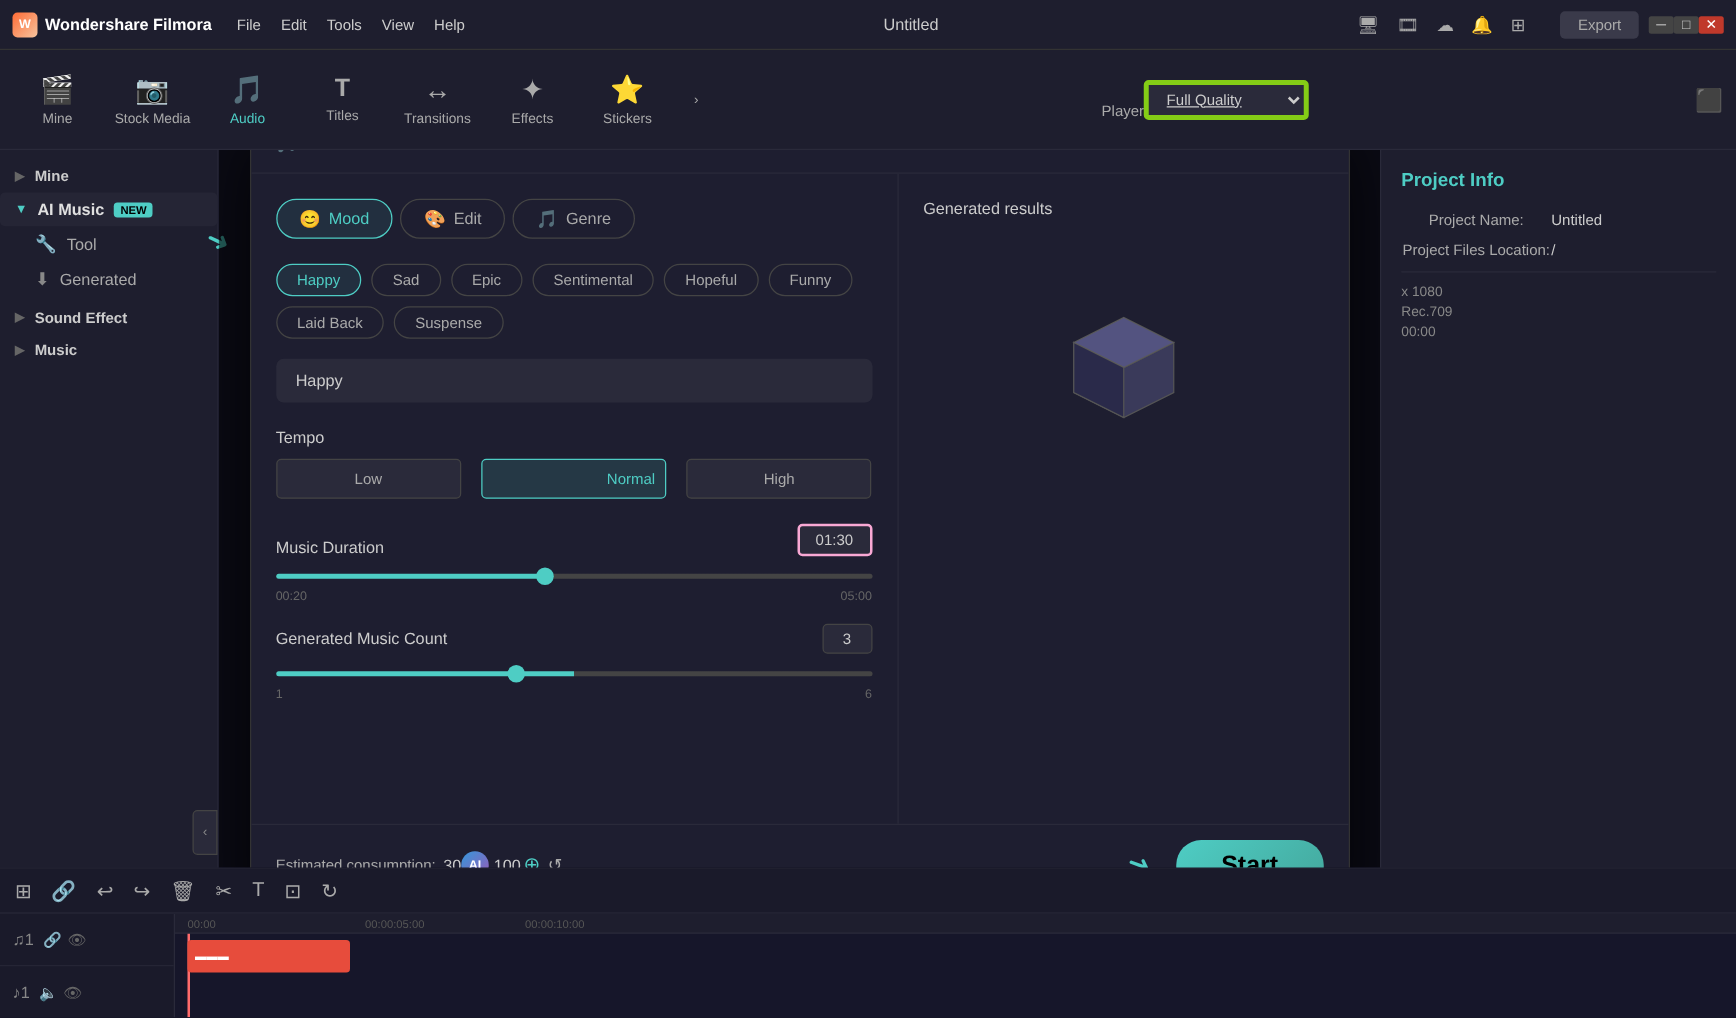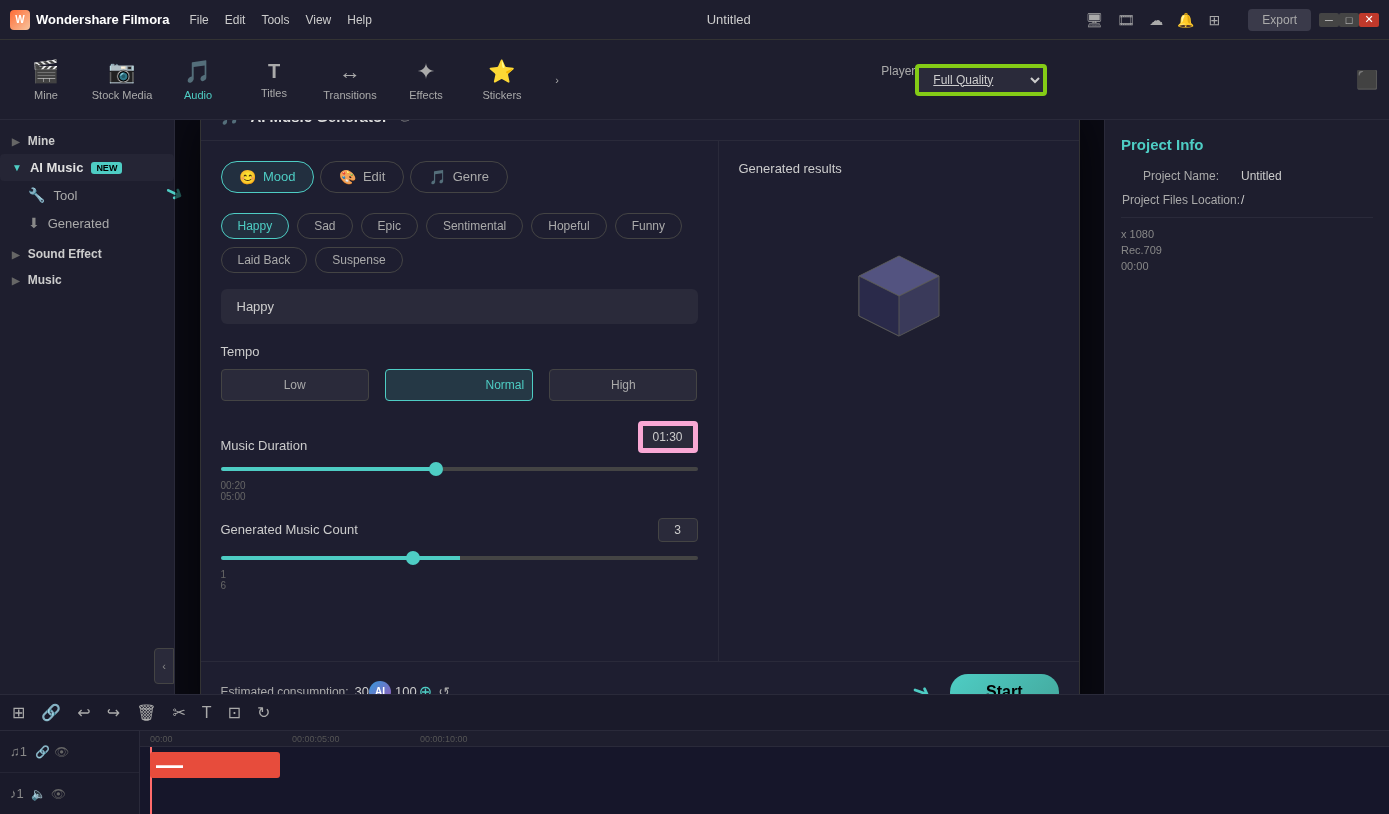--- a/index.html
+++ b/index.html
@@ -104,21 +104,21 @@
     }
     .tool-item.active .t-icon { color: #4ecdc4; }
     .toolbar-center {
       flex: 1;
       display: flex;
       align-items: center;
       justify-content: center;
     }
     .player-controls {
       display: flex;
-      align-items: flex-start;
+      align-items: flex-end;
     }
     .player-label { color: #aaa; font-size: 12px; }
     .quality-select {
       background: #2a2a3a;
       border: 4px solid #84cc16;
       color: #ccc;
       padding: 4px 10px;
       border-radius: 4px;
       font-size: 12px;
       text-decoration: underline;
@@ -461,21 +461,21 @@
 
     
     .duration-row {
       display: flex;
       align-items: flex-end;
       margin-bottom: 6px;
     }
     .duration-label { flex: 1; font-size: 13px; color: #ccc; }
     .duration-value {
       background: #2a2a3a;
-      border: 5px solid #f9a8d4;
+      border: 2px solid #f9a8d4;
       border-radius: 4px;
       padding: 4px 10px;
       font-size: 12px;
       color: #ccc;
       width: 60px;
       text-align: center;
     }
     .slider-container {
       margin-bottom: 6px;
       position: relative;
@@ -495,21 +495,20 @@
       border-radius: 50%;
       background: #4ecdc4;
       cursor: pointer;
     }
     .slider-labels {
       display: flex;
       justify-content: space-between;
       font-size: 10px;
       color: #666;
       margin-bottom: 16px;
-      flex-direction: column;
     }
 
     
     .count-slider-container {
       margin-bottom: 6px;
     }
     .count-slider {
       width: 100%;
       -webkit-appearance: none;
       height: 4px;
@@ -555,21 +554,21 @@
       font-weight: bold;
     }
     .credit-count { font-size: 13px; color: #ccc; }
     .refresh-icon { color: #aaa; font-size: 14px; cursor: pointer; }
     .start-btn {
       background: linear-gradient(135deg, #4ecdc4, #44a89d);
       border: none;
       color: #000;
       padding: 9px 36px;
       border-radius: 20px;
-      font-size: 16px;
+      font-size: 20px;
       font-weight: 600;
       cursor: pointer;
       margin-left: 10px;
     }
 
     
     .gen-results-title { font-size: 13px; color: #ccc; margin-bottom: 20px; align-self: flex-start; }
     .music-box-illustration {
       width: 120px;
       height: 120px;

